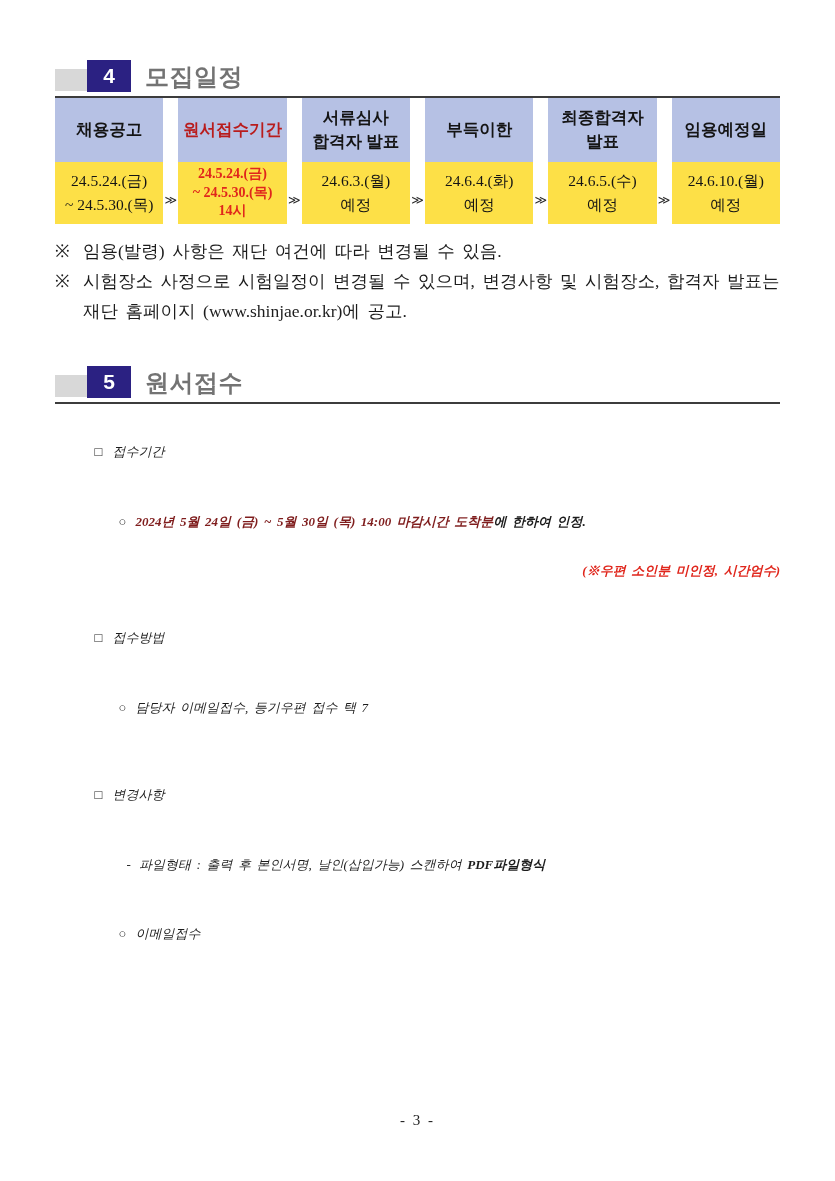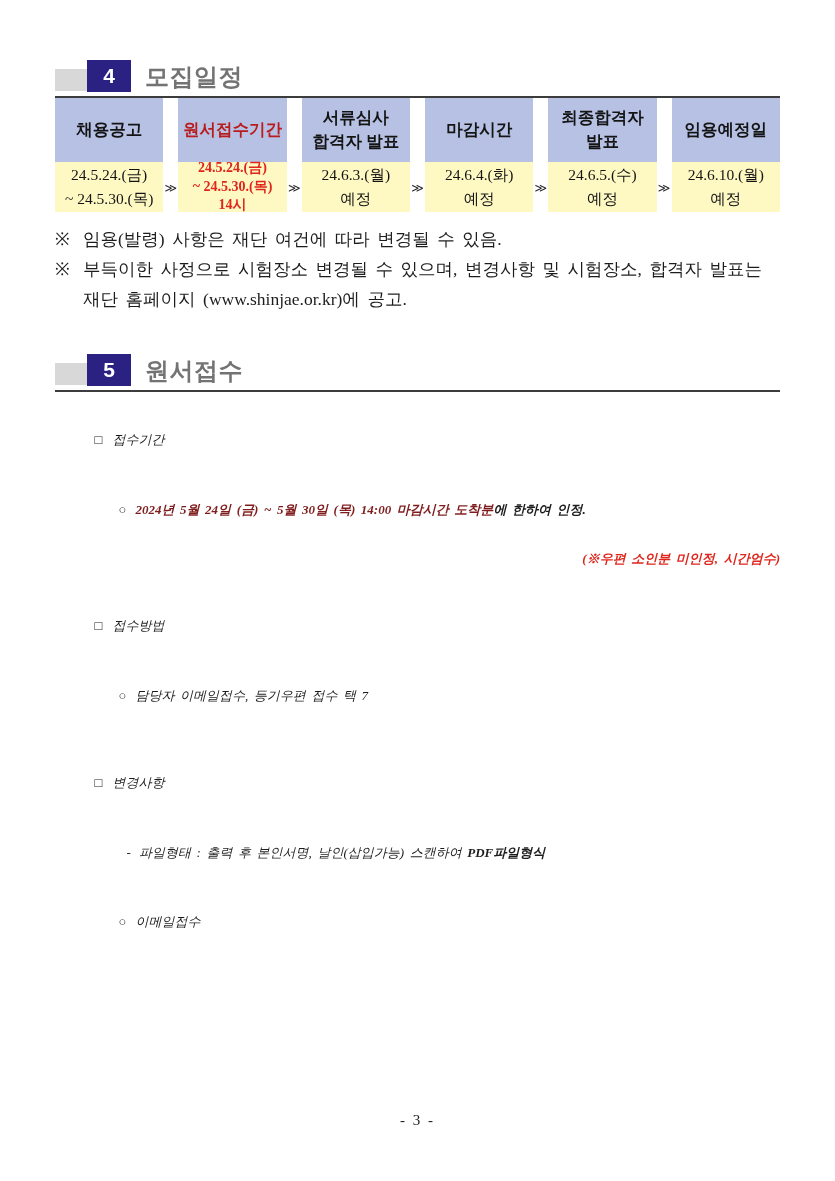--- a/index.html
+++ b/index.html
@@ -36,21 +36,21 @@
   
   .flow { display:flex; align-items:flex-end; }
   .step { flex:1; display:flex; flex-direction:column; }
   .step-title {
     background:#b6c1e4; height:64px;
     display:flex; align-items:center; justify-content:center;
     text-align:center; font-size:16.5px; font-weight:600;
     line-height:1.45; white-space:pre-line; color:#141414;
   }
   .step-dates {
-    background:#fef9c3; height:50px;
+    background:#fde047; height:62px;
     display:flex; align-items:center; justify-content:center;
     text-align:center; font-size:15.5px; line-height:1.55;
     white-space:pre-line; color:#141414;
   }
   .step.red .step-title { color:#b91c1c; font-weight:700; }
   .step.red .step-dates { color:#e0261c; font-size:14px; line-height:1.35; font-weight:600; }
   .flow-arrow {
     width:15px; flex-shrink:0;
     display:flex; align-items:center; justify-content:center;
     font-size:12px; color:#2a2a2a; padding-bottom:16px;
@@ -118,21 +118,21 @@
       </div>
       <div class="flow-arrow">≫</div>
       <div class="step">
         <div class="step-title">서류심사
 합격자 발표</div>
         <div class="step-dates">24.6.3.(월)
 예정</div>
       </div>
       <div class="flow-arrow">≫</div>
       <div class="step">
-        <div class="step-title">마감시간</div>
+        <div class="step-title">부득이한</div>
         <div class="step-dates">24.6.4.(화)
 예정</div>
       </div>
       <div class="flow-arrow">≫</div>
       <div class="step">
         <div class="step-title">최종합격자
 발표</div>
         <div class="step-dates">24.6.5.(수)
 예정</div>
       </div>
@@ -144,21 +144,21 @@
       </div>
     </div>
 
     <div class="notes">
       <div class="note">
         <span class="note-marker">※</span>
         <span class="note-text">임용(발령) 사항은 재단 여건에 따라 변경될 수 있음.</span>
       </div>
       <div class="note">
         <span class="note-marker">※</span>
-        <span class="note-text">부득이한 사정으로 시험장소 변경될 수 있으며, 변경사항 및 시험장소, 합격자 발표는 재단 홈페이지 (www.shinjae.or.kr)에 공고.</span>
+        <span class="note-text">시험장소 사정으로 시험일정이 변경될 수 있으며, 변경사항 및 시험장소, 합격자 발표는 재단 홈페이지 (www.shinjae.or.kr)에 공고.</span>
       </div>
     </div>
 
     <div class="sec-header sec5-gap">
       <div class="sec-shadow"></div>
       <div class="sec-num">5</div>
       <div class="sec-title">원서접수</div>
     </div>
 
     <div class="line lvl-square gap-md">

